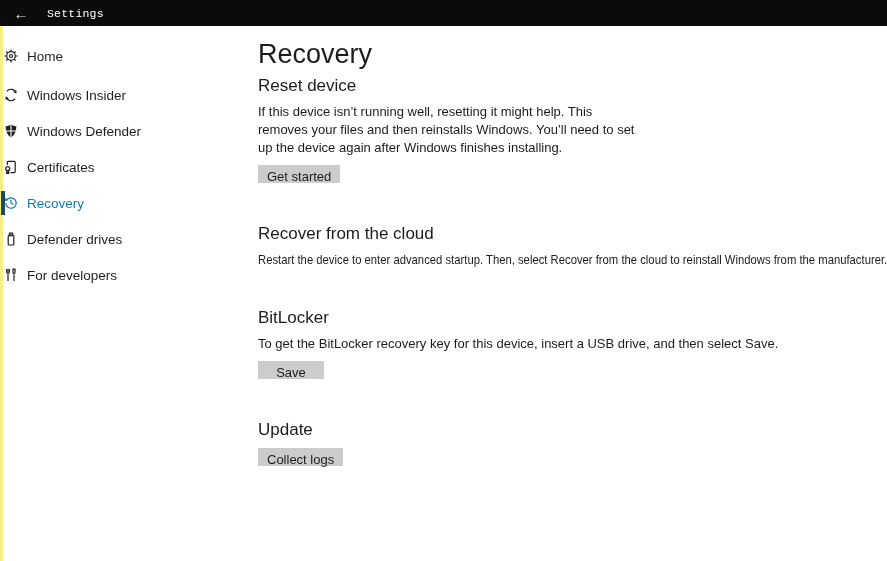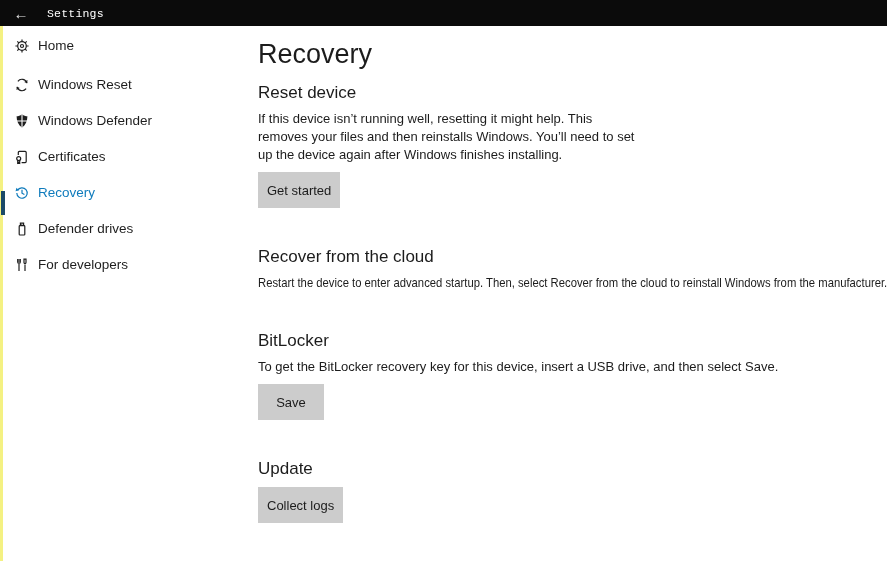--- a/index.html
+++ b/index.html
@@ -22,22 +22,22 @@
   .titlebar-title { font-size:11.5px; margin-left:5px; letter-spacing:.2px;font-family:Liberation Mono, monospace; }
 
   
   .left-strip {
     position:absolute; left:0; top:26px; bottom:0; width:3px; background:#f4f182;
   }
 
   
   .sidebar { position:absolute; left:3px; top:26px; width:252px; }
   .side-row {
-    position:relative; display:flex; align-items:flex-start; height:36px;
-    padding-left:11px; font-size:13.5px; cursor:pointer; color:#1e1e1e;
+    position:relative; display:flex; align-items:center; height:36px;
+    font-size:13.5px; cursor:pointer; color:#1e1e1e;
   }
   .side-row .icon {
     width:16px; height:16px; margin-right:8px; flex:0 0 16px;
     display:flex; align-items:center; justify-content:center;
   }
   .side-row .icon svg { width:16px; height:16px; display:block; }
   .icon svg { fill:none; stroke:currentColor; stroke-width:1.2; }
   .home-row { margin-top:12px; }
   .section-label {
     margin-top:21px; height:17px; padding-left:9px;
@@ -51,28 +51,28 @@
   }
 
   
   .main { position:absolute; left:258px; top:26px; width:629px; }
   .page-title {
     margin-top:12px; font-size:27px; font-weight:300; line-height:32px; color:#1c1c1c;
   }
   .section h2 {
     margin-top:39px; font-size:17px; font-weight:400; line-height:20px; color:#1c1c1c;
   }
-  .section.first h2 { margin-top:13px; }
+  .section.first h2 { margin-top:6px; }
   .section p {
     margin-top:7px; font-size:13px; line-height:18px; color:#1c1c1c;
     white-space:pre-line;
   }
   .section p.oneline { white-space:nowrap; transform-origin:0 50%; }
   .btn {
-    display:inline-block; margin-top:8px; min-width:66px; height:36px;
+    display:inline-block; margin-top:8px; min-width:66px; height:18px;
     padding:0 9px; background:#cccccc; border:none; color:#1c1c1c;
     font-family:"Liberation Sans", sans-serif; font-size:13px; line-height:23px;
     text-align:center; cursor:pointer;
   }
 </style>
 </head>
 <body>
 
 <div id="app">
 
@@ -103,21 +103,21 @@
 
       <div class="side-row">
         <span class="icon">
           <svg viewBox="0 0 16 16">
             <path d="M12.9 6.1A5.1 5.1 0 0 0 3.9 4.3"></path>
             <path d="M3.1 9.9A5.1 5.1 0 0 0 12.1 11.7"></path>
             <path d="M13.5 3l-.3 3.3-3-1.4z" fill="currentColor" stroke="none"></path>
             <path d="M2.5 13l.3-3.3 3 1.4z" fill="currentColor" stroke="none"></path>
           </svg>
         </span>
-        <span>Windows Reset</span>
+        <span>Windows Insider</span>
       </div>
 
       <div class="side-row">
         <span class="icon">
           <svg viewBox="0 0 16 16">
             <path d="M8 1.4C6.2 2.6 4.4 3.2 2.6 3.3c0 5 1.8 8.9 5.4 11.2 3.6-2.3 5.4-6.2 5.4-11.2C11.6 3.2 9.8 2.6 8 1.4z" fill="currentColor" stroke="none"></path>
             <path d="M8 1.8v12.4 M3 8h10" stroke="#ffffff" stroke-width="1.1"></path>
           </svg>
         </span>
         <span>Windows Defender</span>

